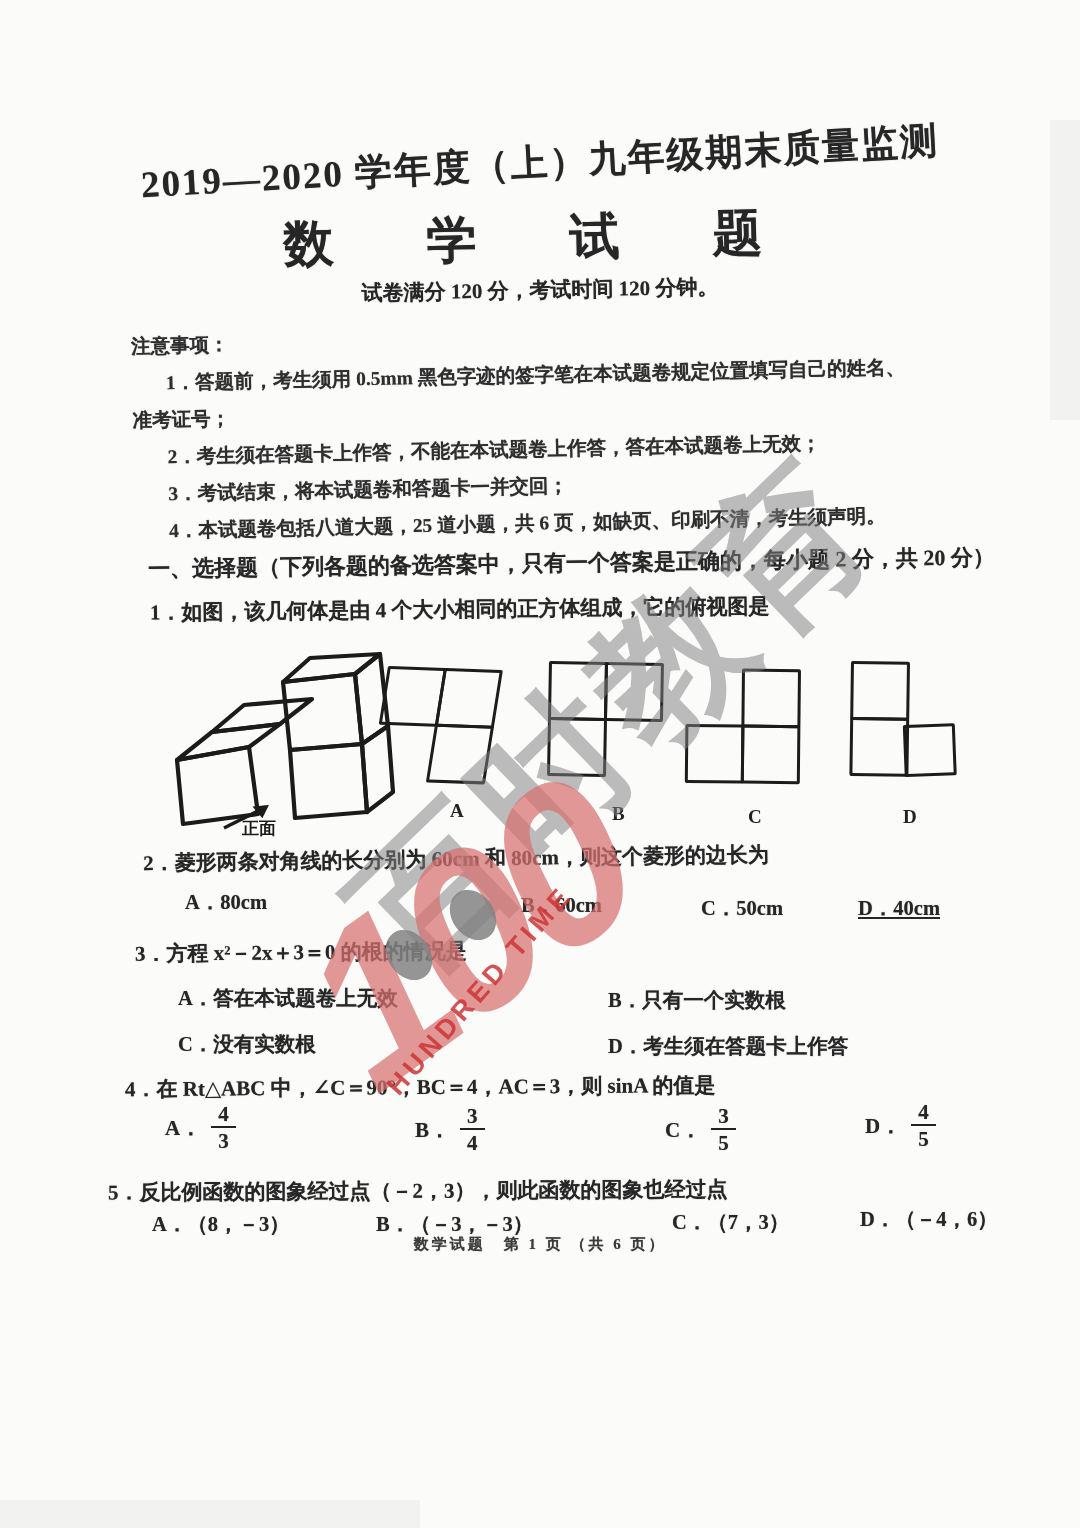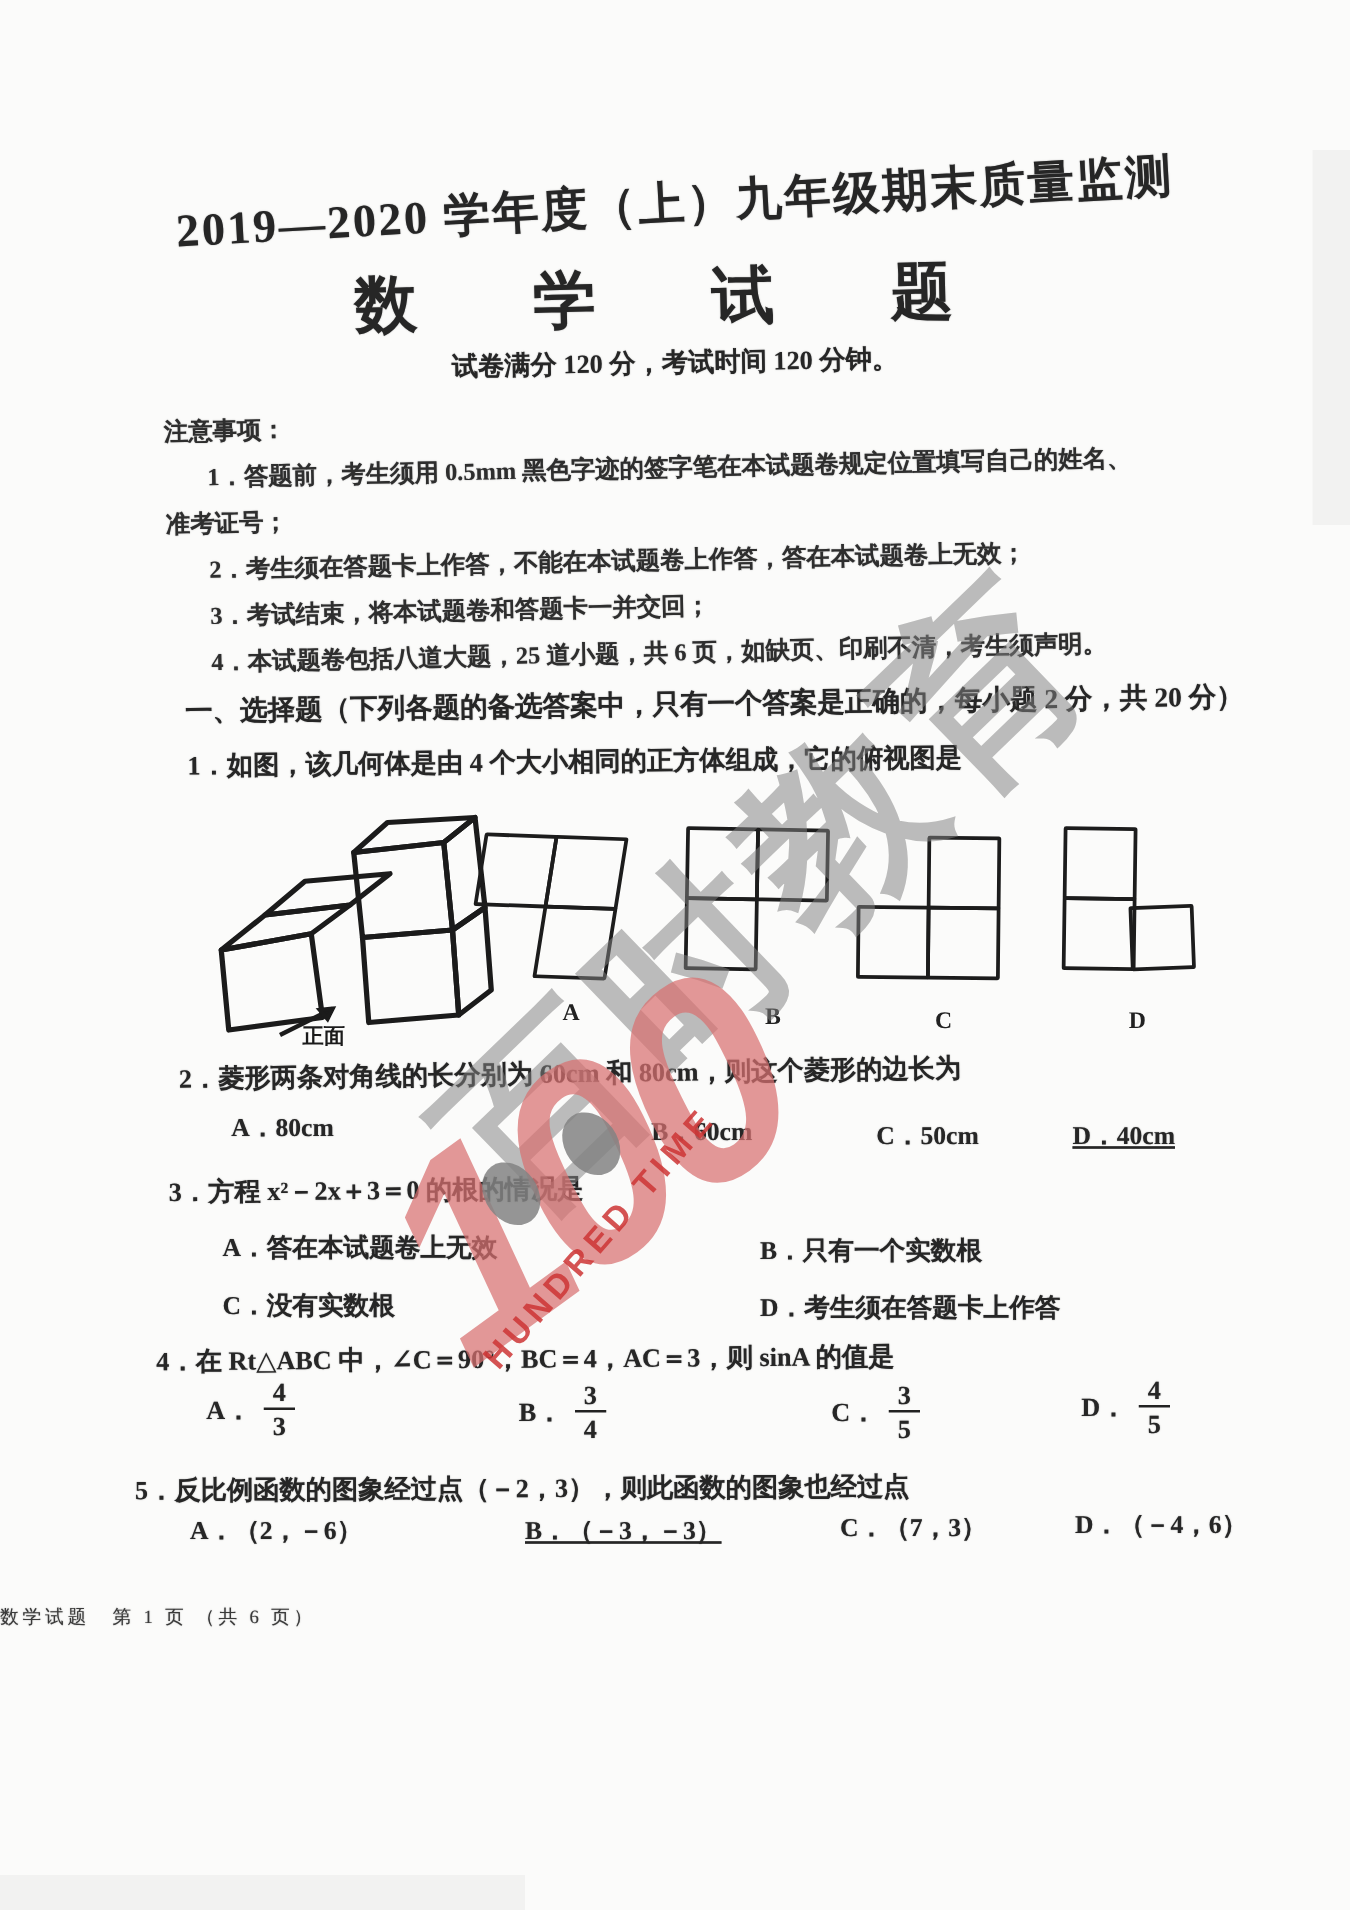--- a/index.html
+++ b/index.html
@@ -75,22 +75,22 @@
   .wm-dot{width:42px;height:54px;border-radius:50%;
     background:rgba(130,130,130,0.85);}
   .dot1{left:388px;top:928px;transform:rotate(-36deg);}
   .dot2{left:452px;top:888px;transform:rotate(-36deg);}
   .wm-slogan{left:330px;top:975px;width:300px;text-align:center;
     font-size:27px;font-weight:700;letter-spacing:5px;
     color:rgba(205,52,52,0.85);transform:rotate(-49deg);
     font-family:"Liberation Sans","DejaVu Sans",sans-serif;}
 
   
-  .footer{left:0;top:1284px;width:1080px;
-    font-size:15px;font-weight:400;letter-spacing:3px;color:#3a3a3a;}
+  .footer{left:0;top:1235px;width:1080px;text-align:center;
+    font-size:15px;font-weight:700;letter-spacing:3px;color:#3a3a3a;}
 
   
   .smudge{background:rgba(0,0,0,0.035);}
 </style>
 </head>
 <body>
 
 <div class="abs title1 scan-text">2019—2020 学年度（上）九年级期末质量监测</div>
 <div class="abs title2 scan-text">数 学 试 题</div>
 <div class="abs subtitle scan-text">试卷满分 120 分，考试时间 120 分钟。</div>
@@ -193,22 +193,22 @@
 </div>
 <div class="fracopt scan-text" style="left:865px;top:1100px;">
   <span>D．</span>
   <span class="frac">
     <span class="num">4</span>
     <span class="den">5</span>
   </span>
 </div>
 
 <div class="abs q-line q5-line scan-text">5．反比例函数的图象经过点（－2，3），则此函数的图象也经过点</div>
-<span class="abs opt scan-text" style="left:152px;top:1210px;">A．（2，－6）</span>
-<span class="abs opt scan-text" style="left:420px;top:1210px;text-decoration:underline;">B．（－3，－3）</span>
+<span class="abs opt scan-text" style="left:152px;top:1210px;">A．（8，－3）</span>
+<span class="abs opt scan-text" style="left:376px;top:1210px;">B．（－3，－3）</span>
 <span class="abs opt scan-text" style="left:672px;top:1208px;">C．（7，3）</span>
 <span class="abs opt scan-text" style="left:860px;top:1205px;">D．（－4，6）</span>
 
 <div class="abs wm wm-brand">百时教育</div>
 <div class="abs wm wm-100">100</div>
 <div class="abs wm wm-dot dot1"></div>
 <div class="abs wm wm-dot dot2"></div>
 <div class="abs wm wm-slogan">HUNDRED TIME</div>
 
 <div class="abs footer scan-text">数学试题　第 1 页 （共 6 页）</div>

